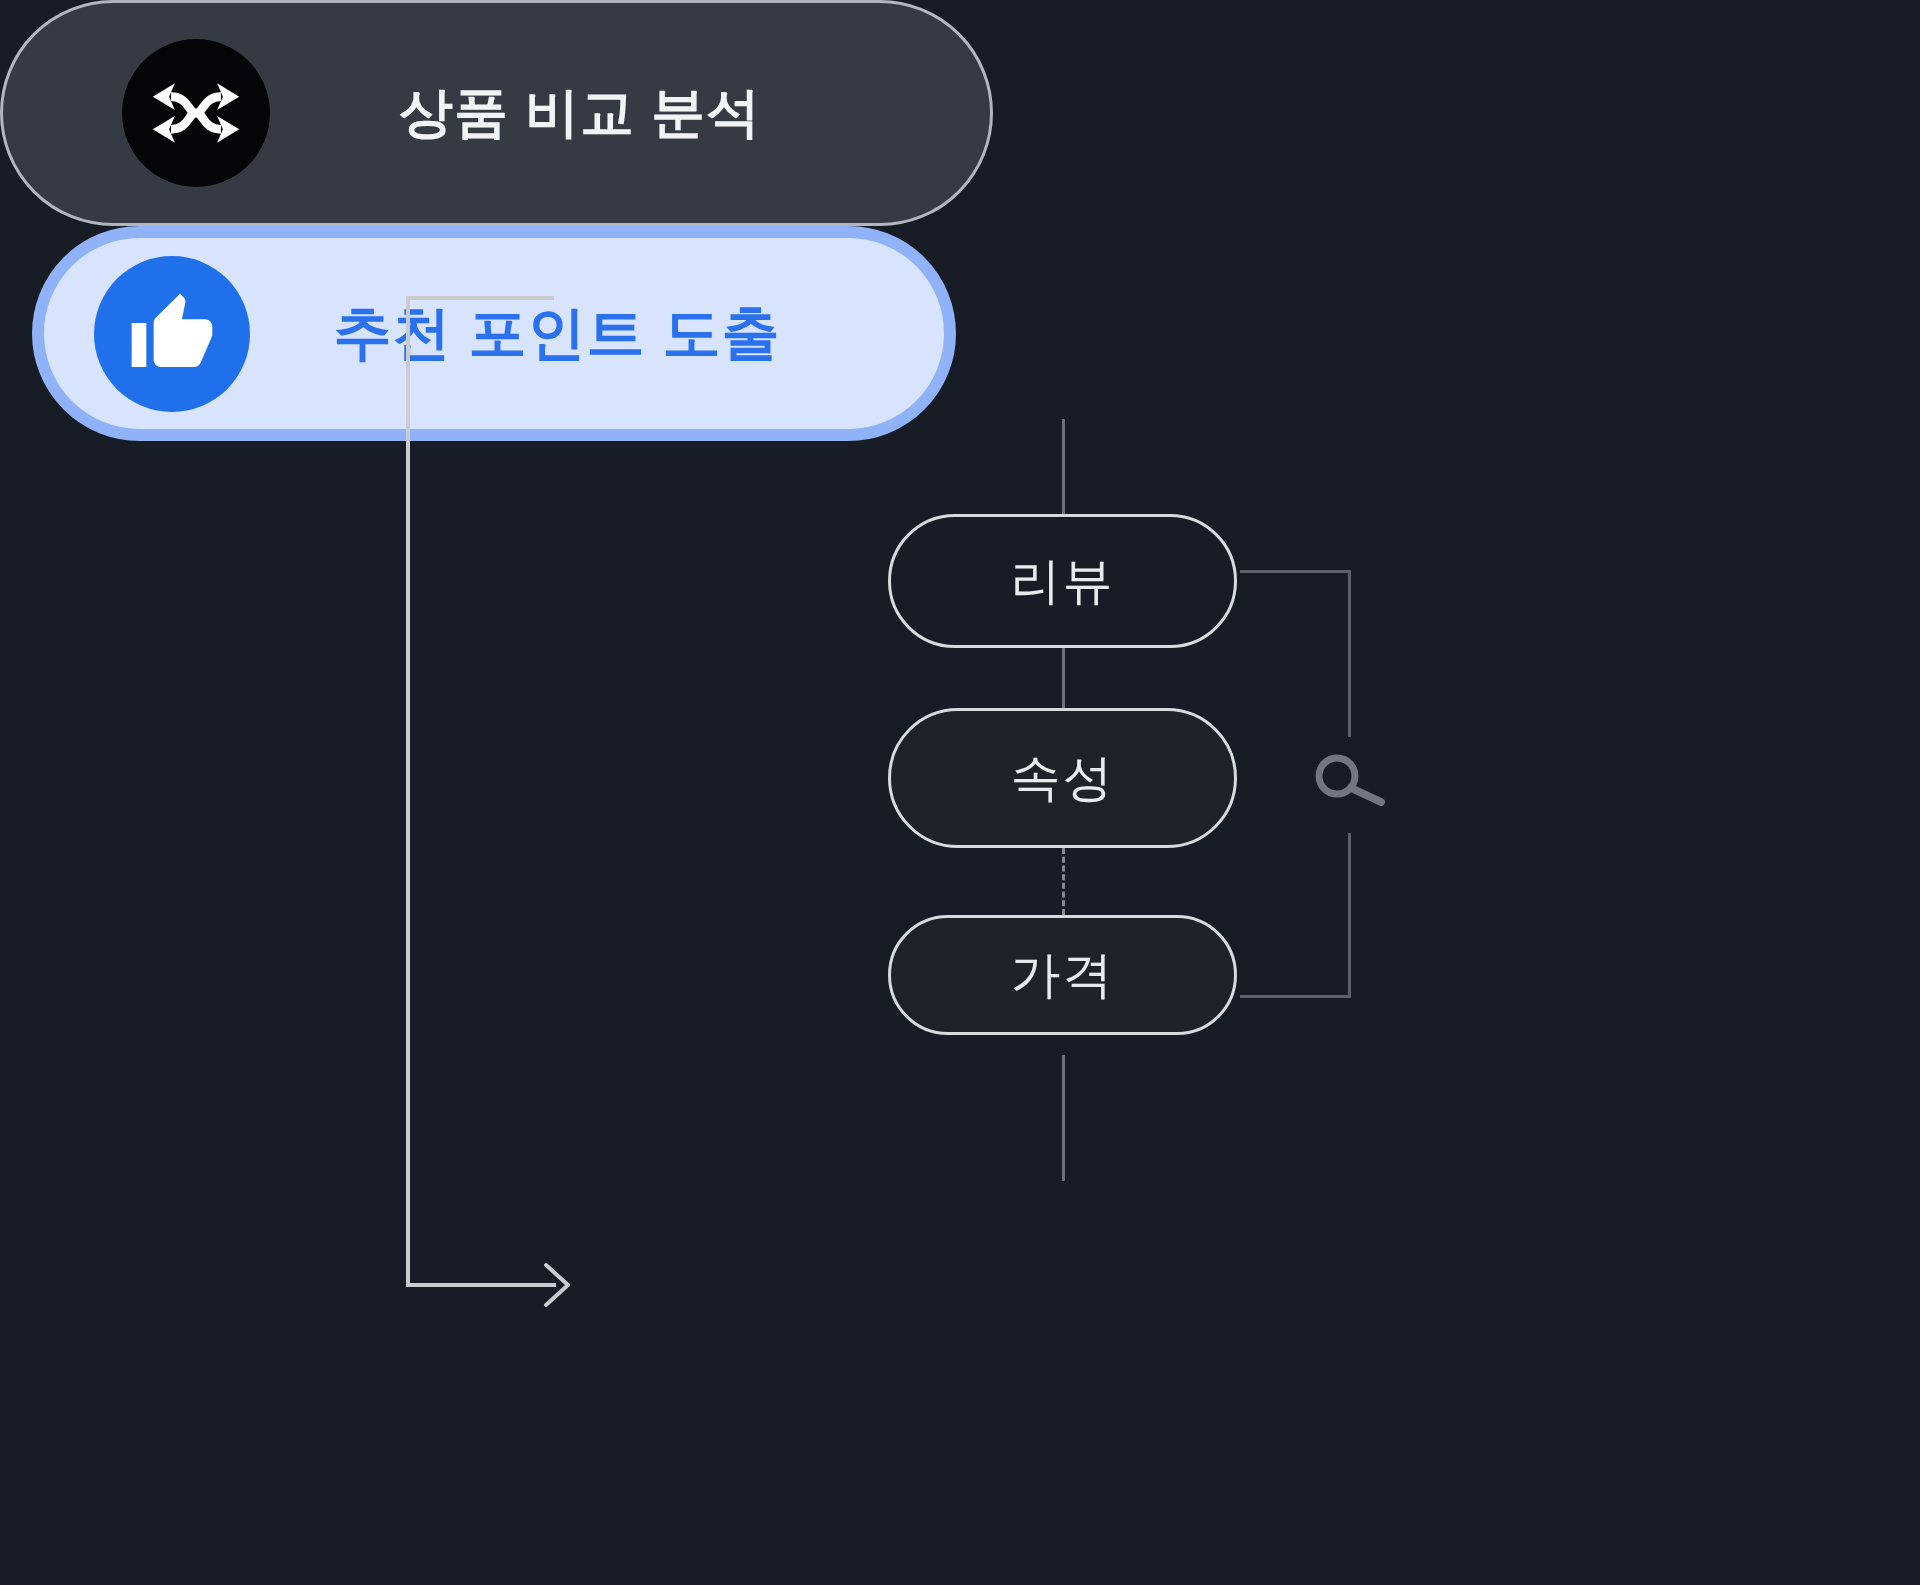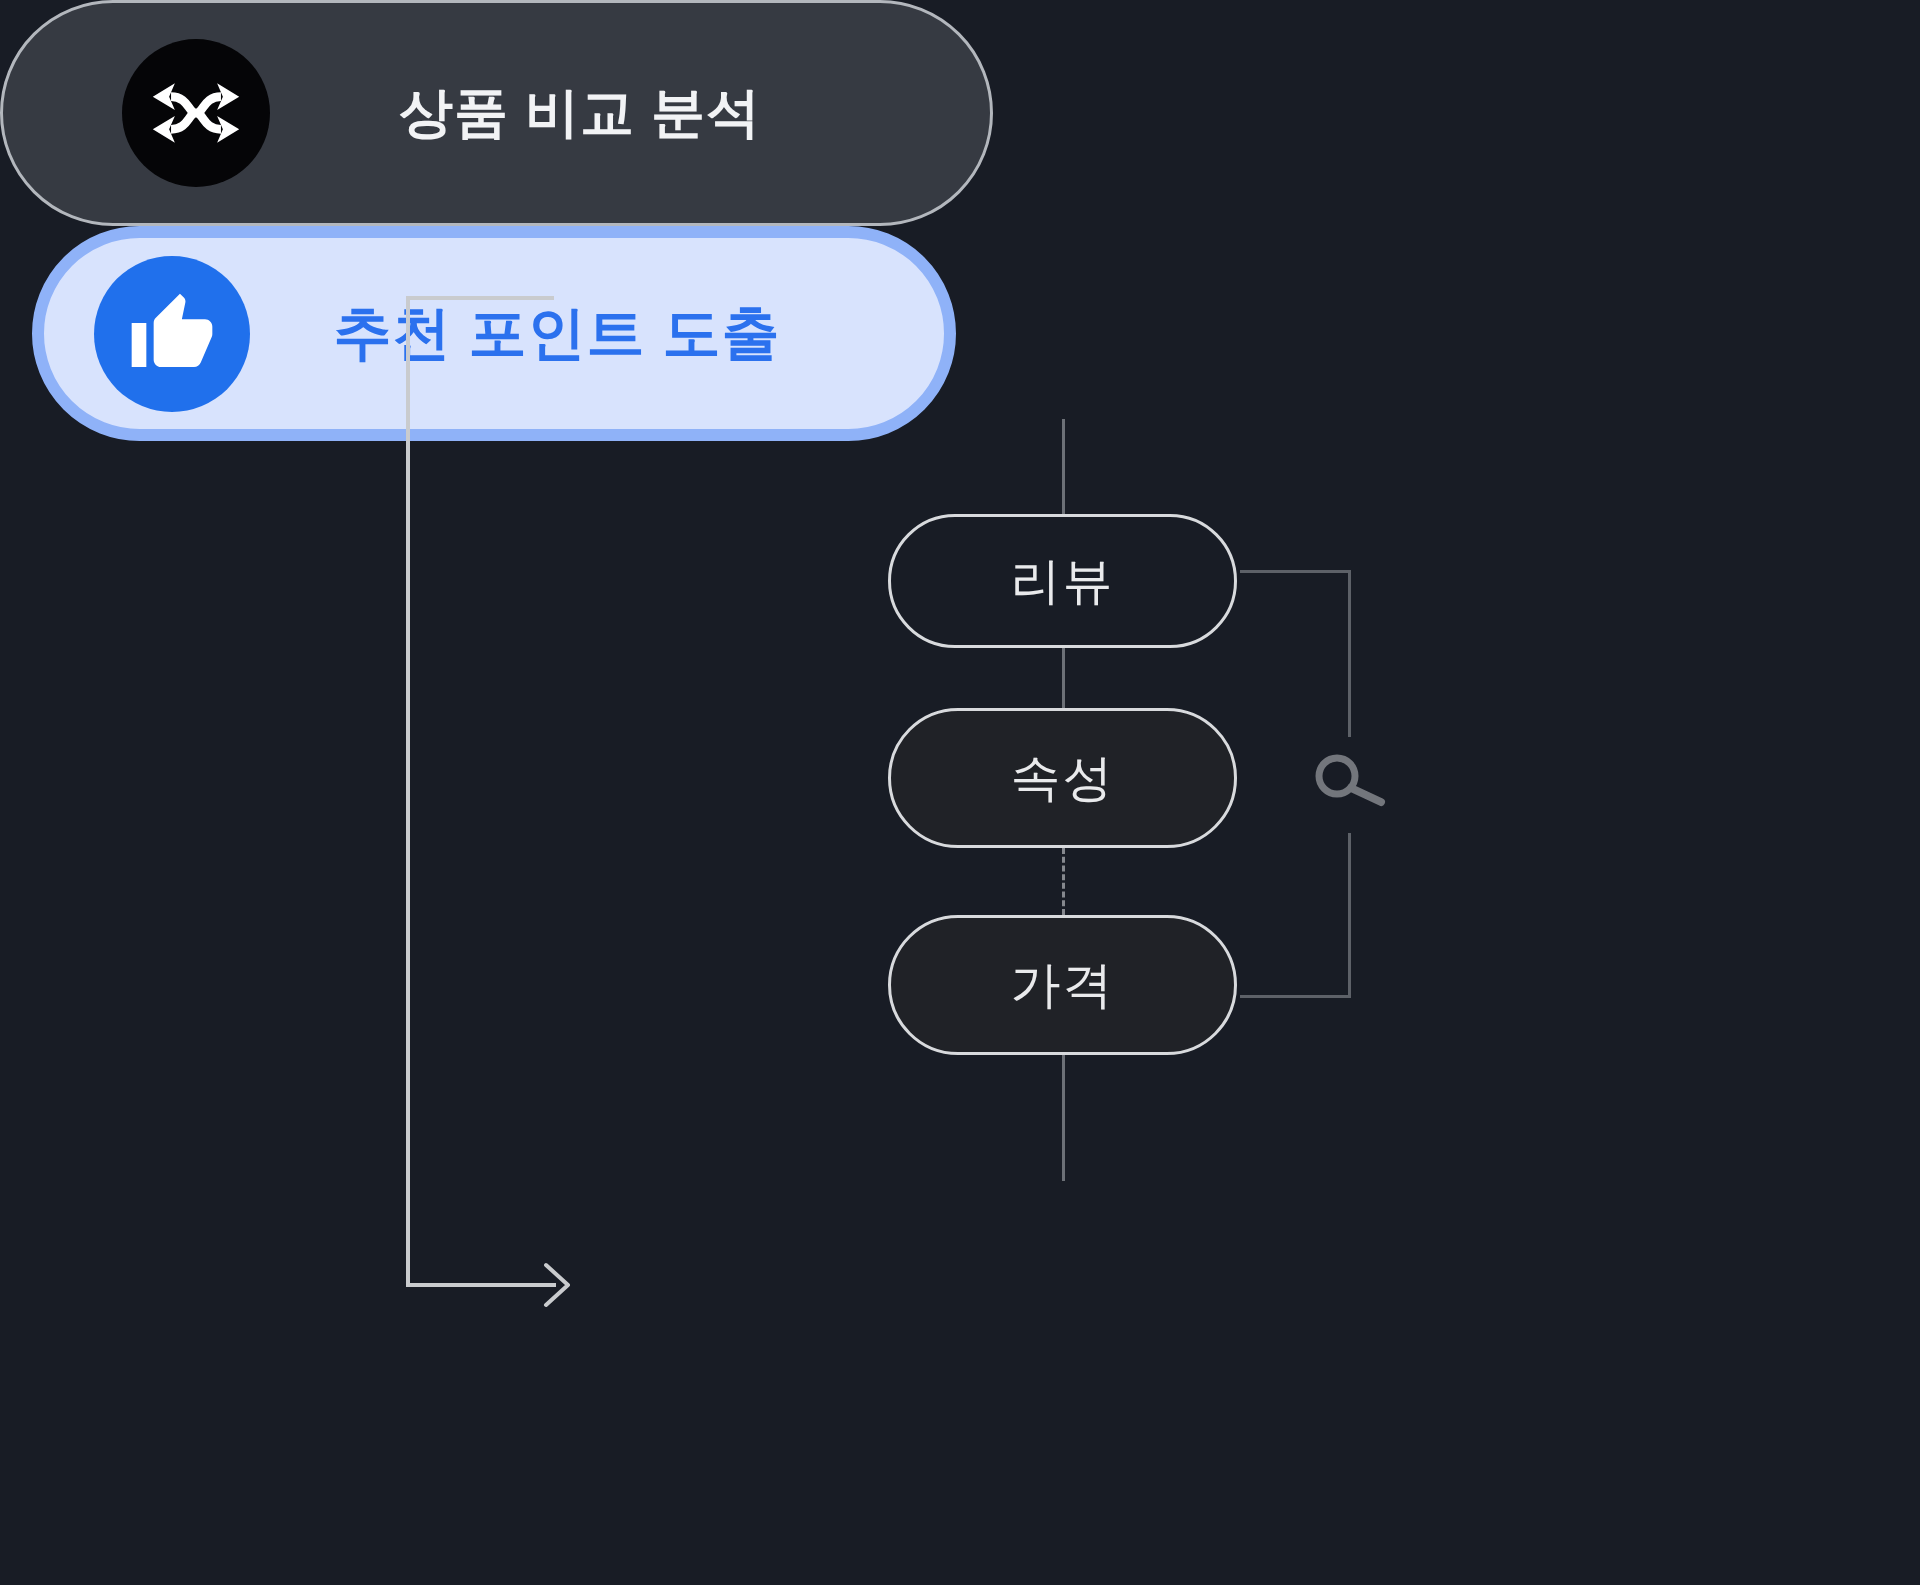--- a/index.html
+++ b/index.html
@@ -21,21 +21,21 @@
   }
 
   .pill{
     position:absolute;left:888px;width:349px;
     border:3px solid #D8DADD;border-radius:80px;
     display:flex;align-items:center;justify-content:center;
     color:#E9EAEC;font-size:50px;font-weight:500;letter-spacing:2px;
   }
   .pill-review{top:514px;height:134px;background:transparent;}
   .pill-attr{top:708px;height:140px;background:#202227;}
-  .pill-price{top:915px;height:140px;background:#202227;}
+  .pill-price{top:915px;height:120px;background:#202227;}
 
   .bottom-node{
     left:600px;top:1181px;width:924px;height:215px;
     background:#D8E3FD;border:12px solid #8FB2F8;border-radius:108px;
     display:flex;align-items:center;padding:0 50px 0 50px;margin-left:32px;
   }
   .bottom-node .icon-circle{
     width:156px;height:156px;border-radius:50%;background:#2070EC;
     display:flex;align-items:center;justify-content:center;flex:0 0 auto;
   }

